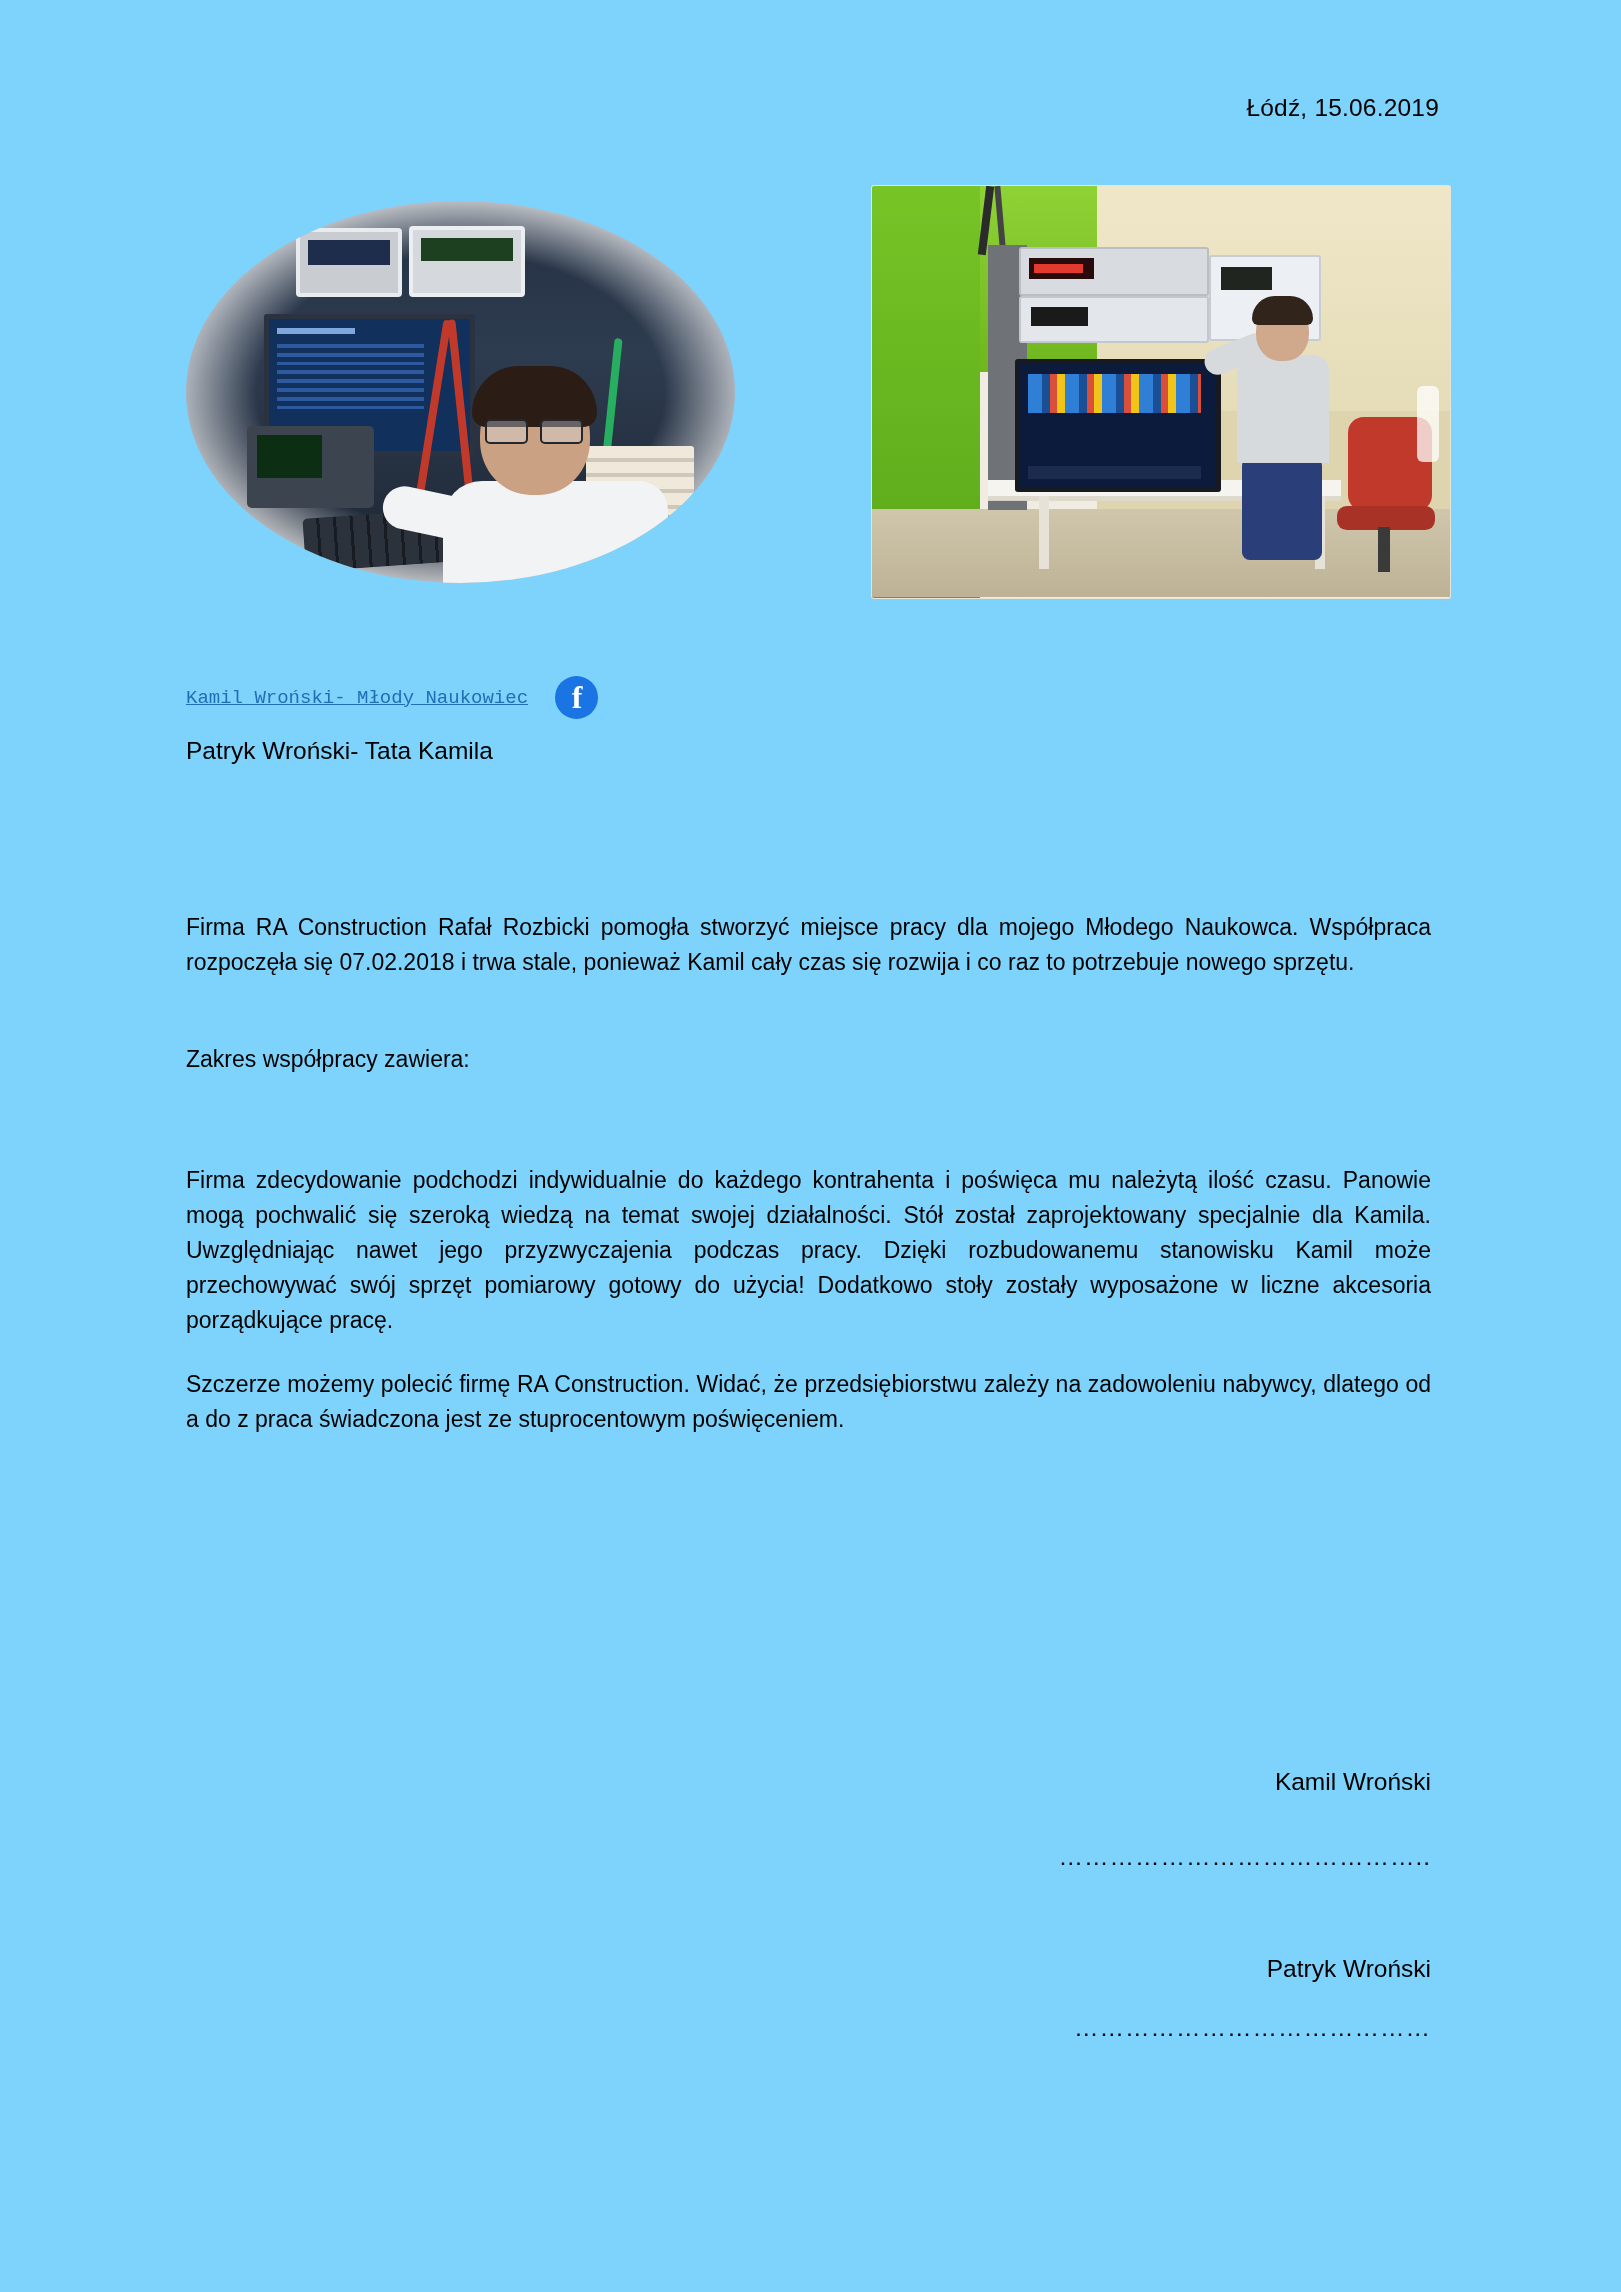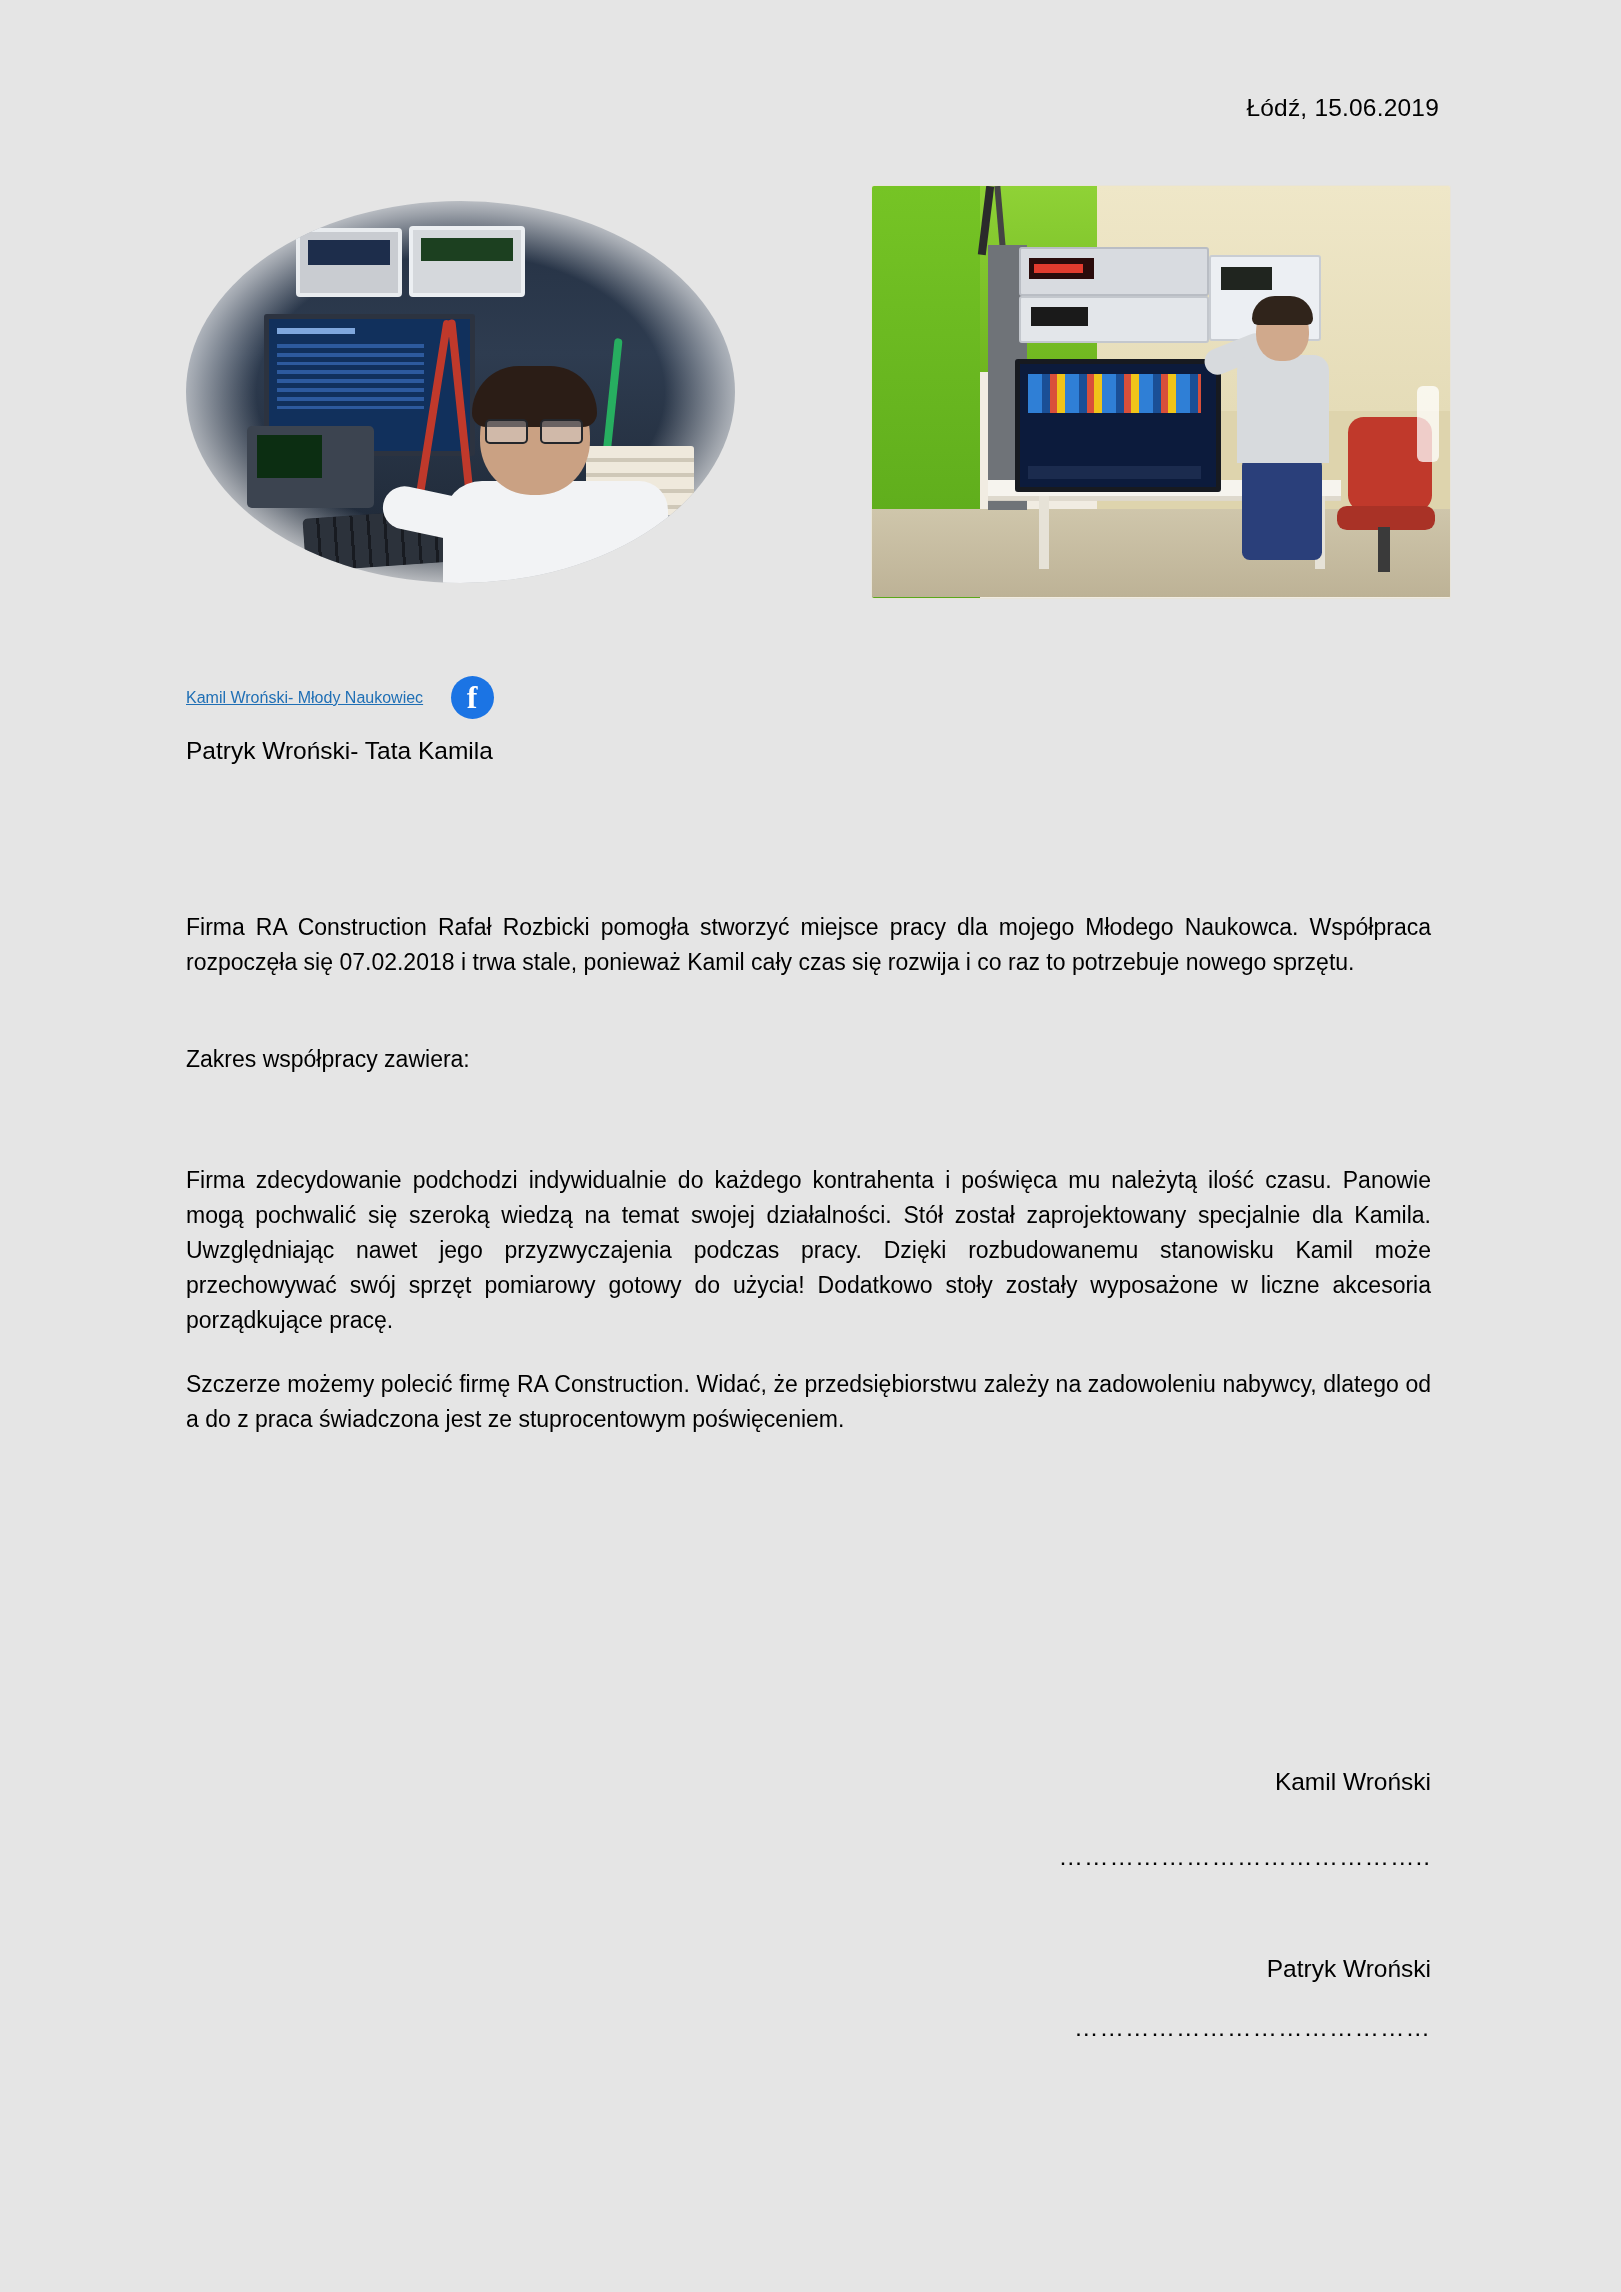--- a/index.html
+++ b/index.html
@@ -13,21 +13,21 @@
     font-family: "Liberation Sans", sans-serif;
     color: #000000;
     -webkit-font-smoothing: antialiased;
   }
   .page {
     position: relative;
     width: 1621px;
     min-height: 2293px;
     box-sizing: border-box;
     padding: 0;
-    background: #e5e5e5;
+    background: #7dd3fc;
   }
 
   
   .date-line {
     position: absolute;
     top: 94px;
     right: 182px;
     font-size: 24.5px;
     letter-spacing: 0.2px;
     color: #000;
@@ -128,24 +128,25 @@
   
   .link-row {
     position: absolute;
     top: 676px;
     left: 186px;
     display: flex;
     align-items: center;
     gap: 27.4px;
   }
   .fb-link {
-    font-size: 16px;
+    font-size: 19px;
     color: #1f6fb5;
     text-decoration: underline;
     cursor: pointer;
+    font-family: Liberation Mono, monospace;
   }
   .fb-icon {
     width: 43px;
     height: 43px;
     border-radius: 50%;
     background: #1b74e4;
     color: #ffffff;
     font-family: "Liberation Serif", serif;
     font-weight: bold;
     font-size: 32px;

